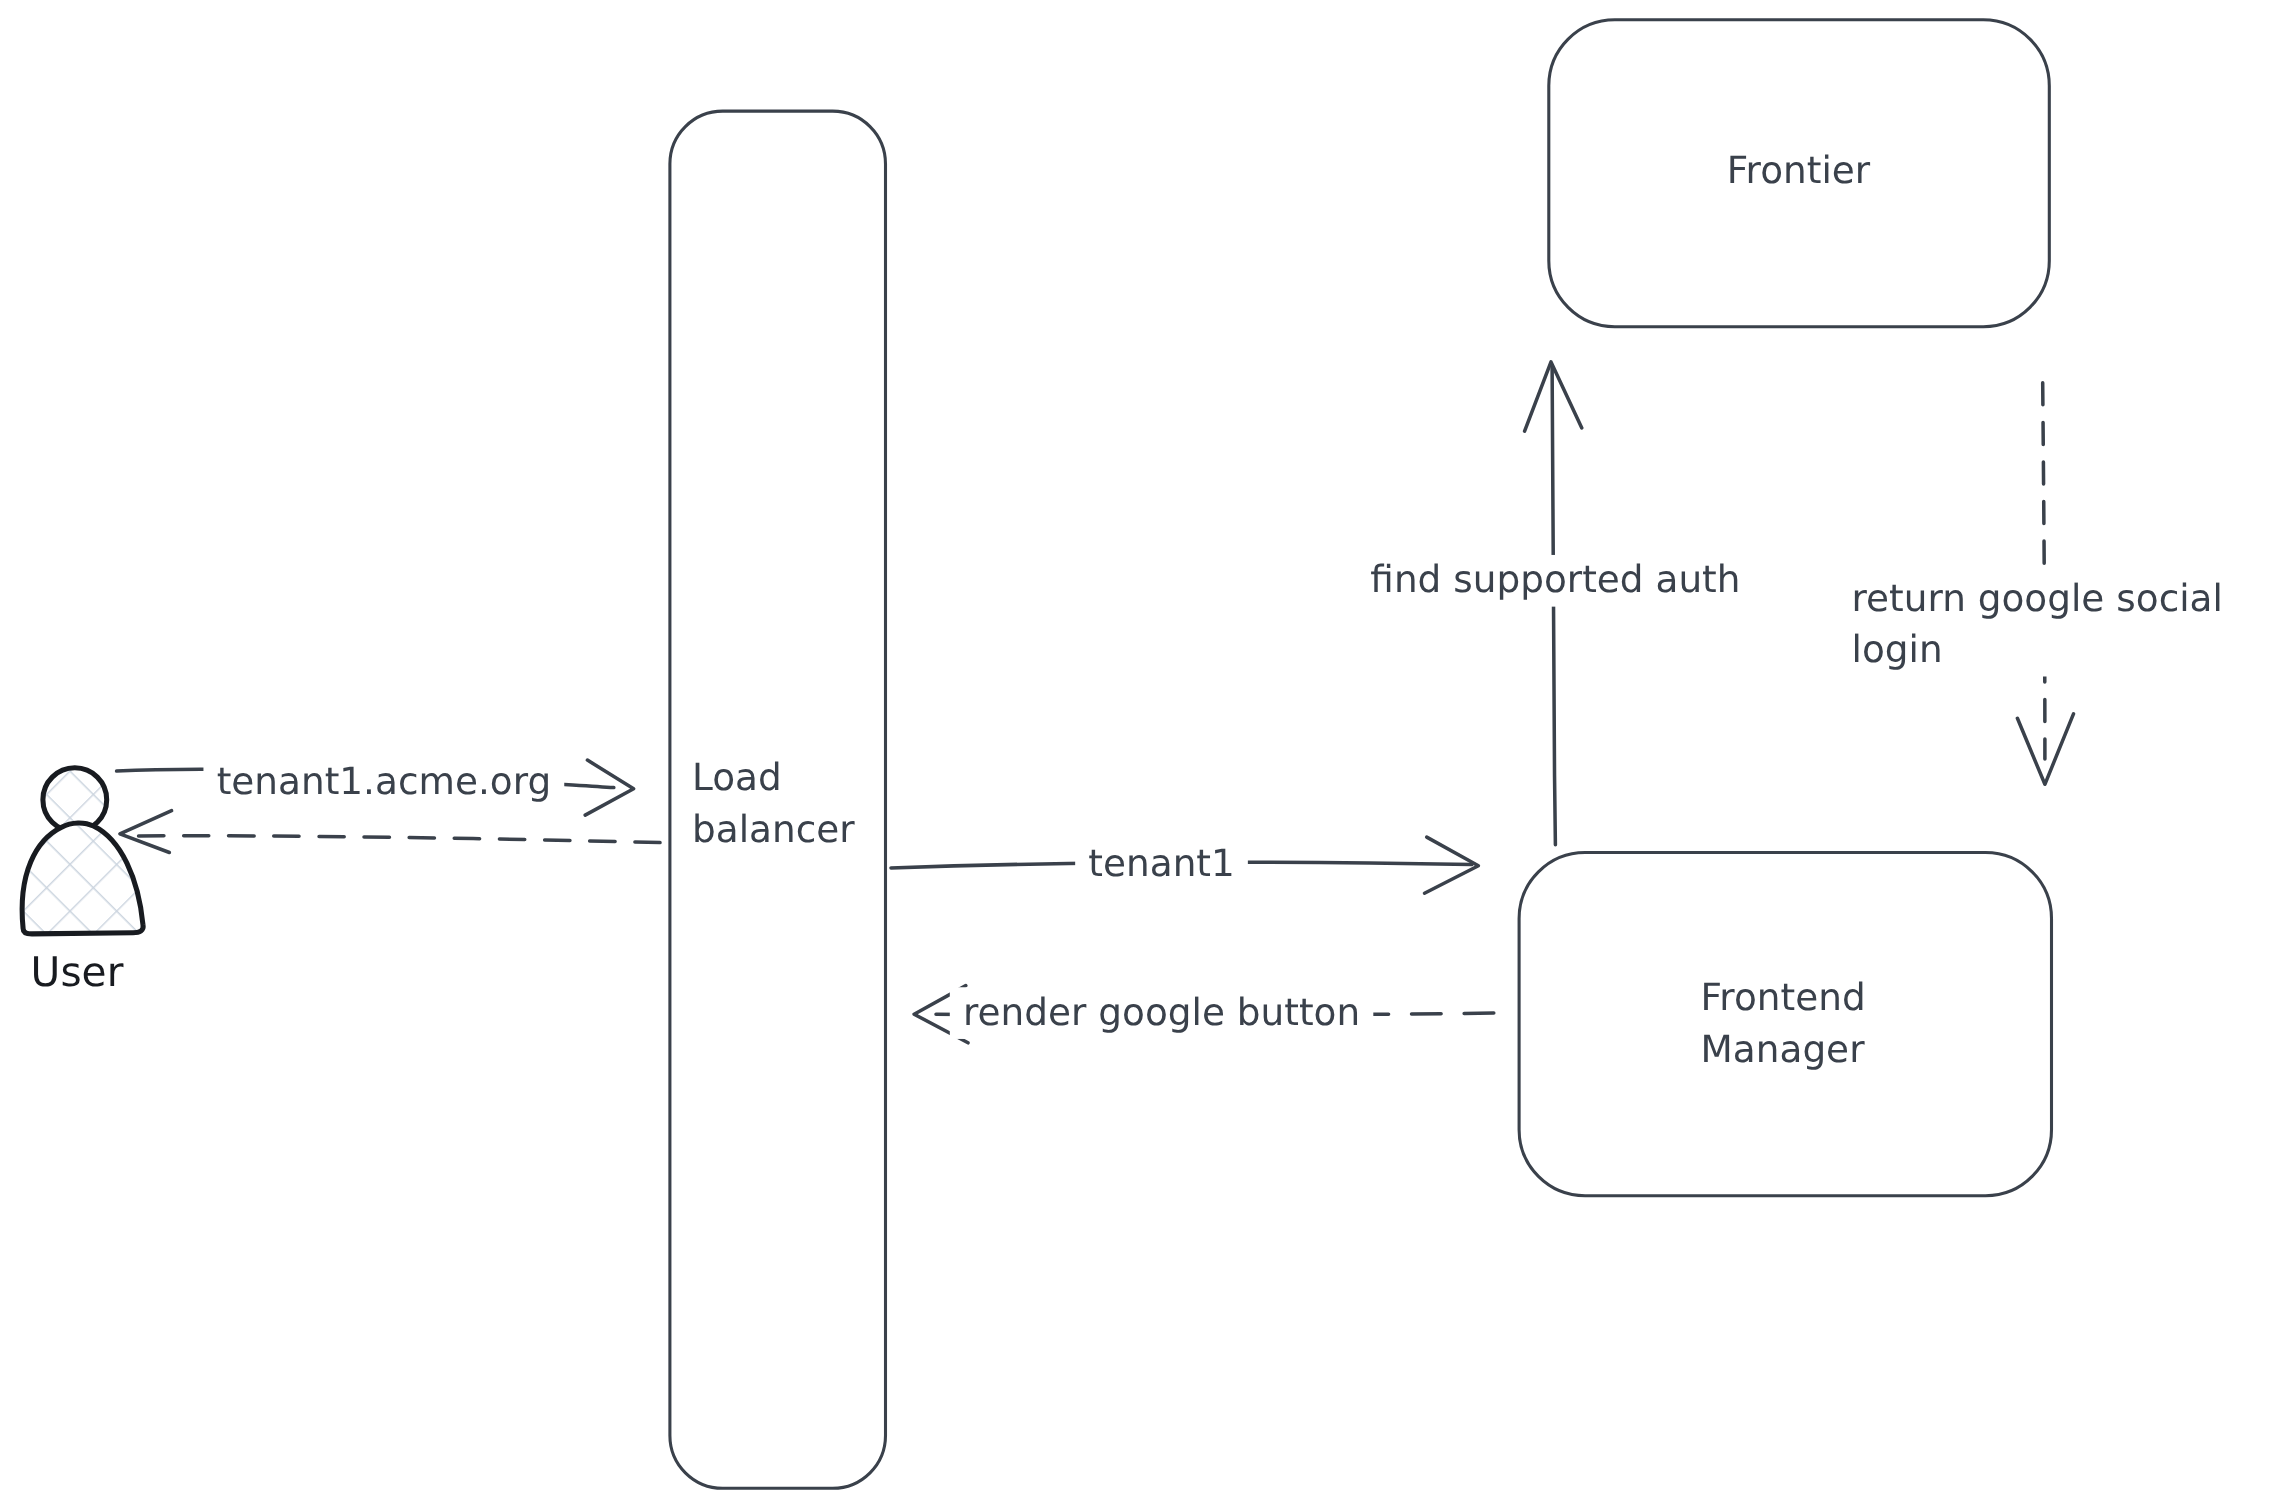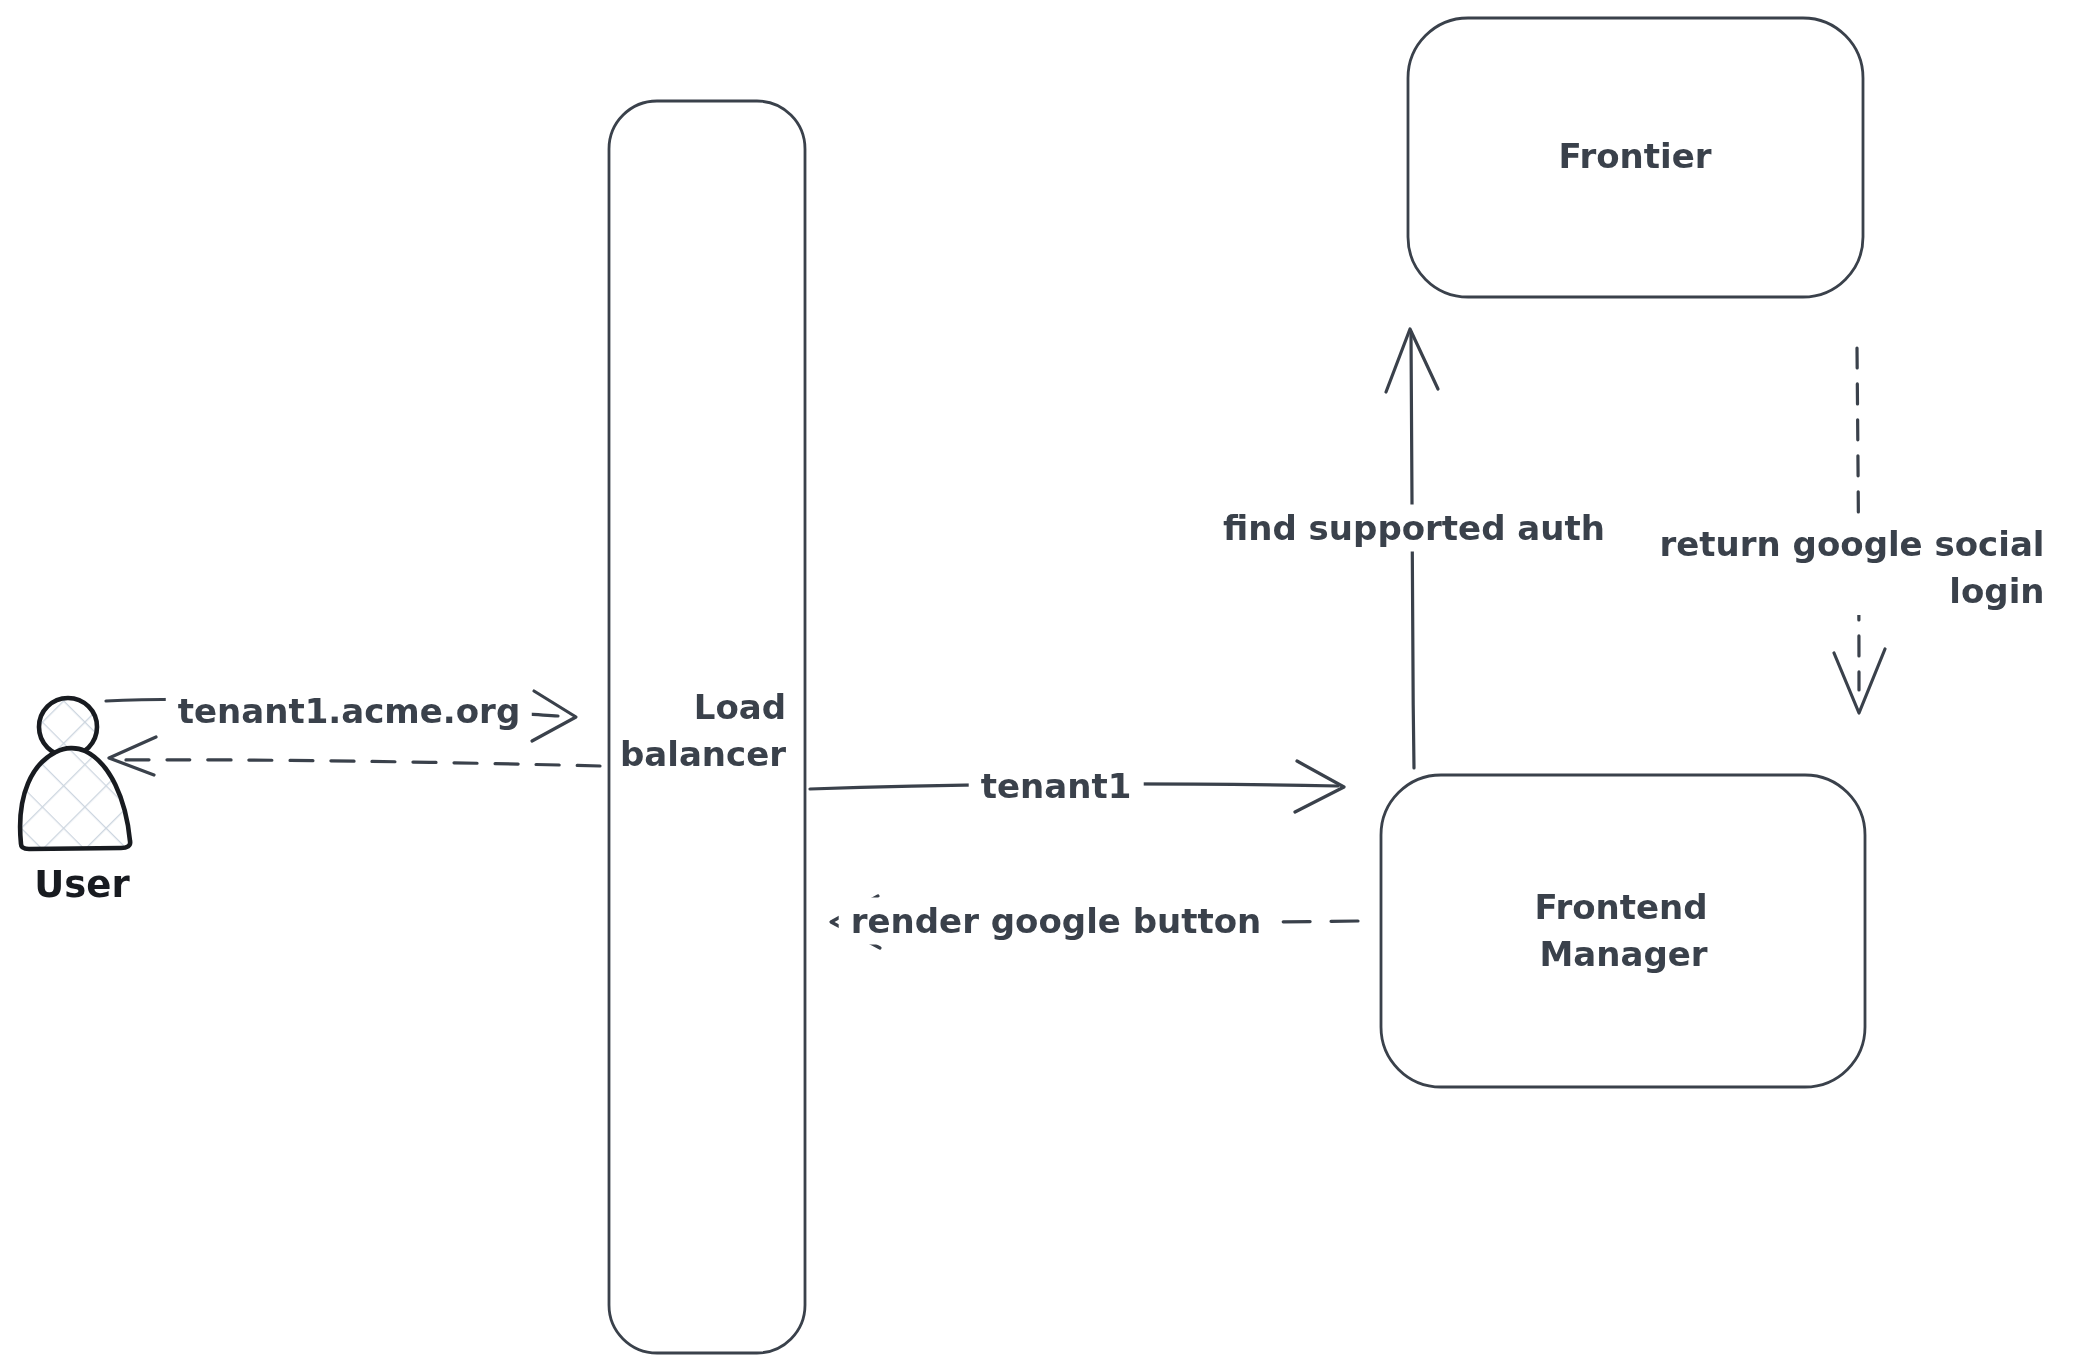--- a/index.html
+++ b/index.html
@@ -17,22 +17,22 @@
   .arrow{stroke-width:3.2;}
   .dashed-long{stroke-dasharray:23 18;}
   .dashed-mid{stroke-dasharray:27 21;}
   .dashed-short{stroke-dasharray:20 16;}
   .uink{stroke:var(--user-ink-color,#181b20);stroke-width:4.6;stroke-linecap:round;stroke-linejoin:round;}
   
   .lbl{
     position:absolute;
     transform:translate(-50%,-50%);
     color:var(--ink-color,#3a414b);
-    font-size:34px;font-weight:bold;
-    line-height:47px;text-align:right;white-space:nowrap;
+    font-size:34px;font-weight:normal;
+    line-height:47px;text-align:left;white-space:nowrap;
   }
   .on-line{background:var(--background,#ffffff);padding:0 12px;}
   .user-lbl{color:var(--user-ink-color,#181b20);font-size:37px;}
 </style>
 </head>
 <body>
 
 <div class="canvas">
 
   <svg width="2083" height="1372" viewBox="0 0 2083 1372">
@@ -76,21 +76,21 @@
       <path class="ink arrow" d="M1414 768 C 1412 620 1411 470 1411 332"></path>
       <path class="ink arrow" d="M1386 392 L1410 329 L1438 389"></path>
     </g>
 
     <g>
       <path class="ink arrow dashed-short" d="M1857 348 C 1858 460 1859 570 1859 690"></path>
       <path class="ink arrow" d="M1834 653 L1859 713 L1885 649"></path>
     </g>
   </svg>
 
-  <div class="lbl user-lbl" style="left:70px;top:884px;margin-left:12px;">User</div>
+  <div class="lbl user-lbl" style="left:70px;top:884px;">User</div>
 
   <div class="lbl" style="left:703px;top:731px;">
     <div>Load</div>
     <div>balancer</div>
   </div>
 
   <div class="lbl" style="left:1635px;top:156px;">Frontier</div>
 
   <div class="lbl" style="left:1621px;top:931px;">
     <div>Frontend</div>

